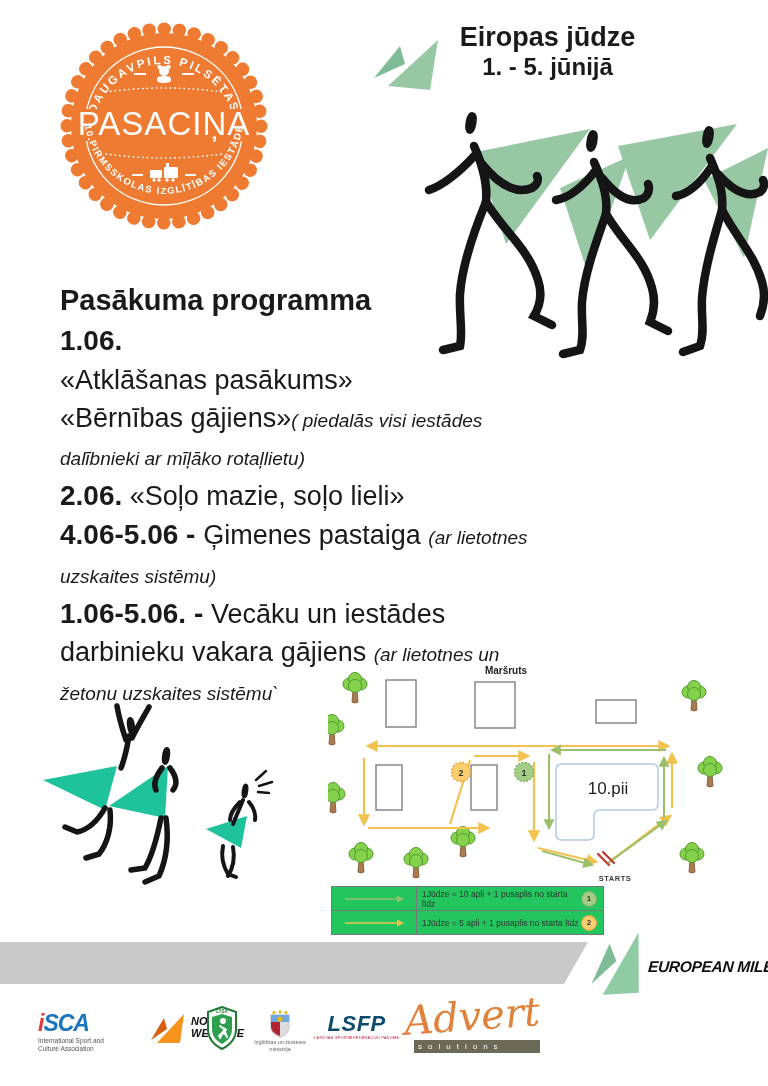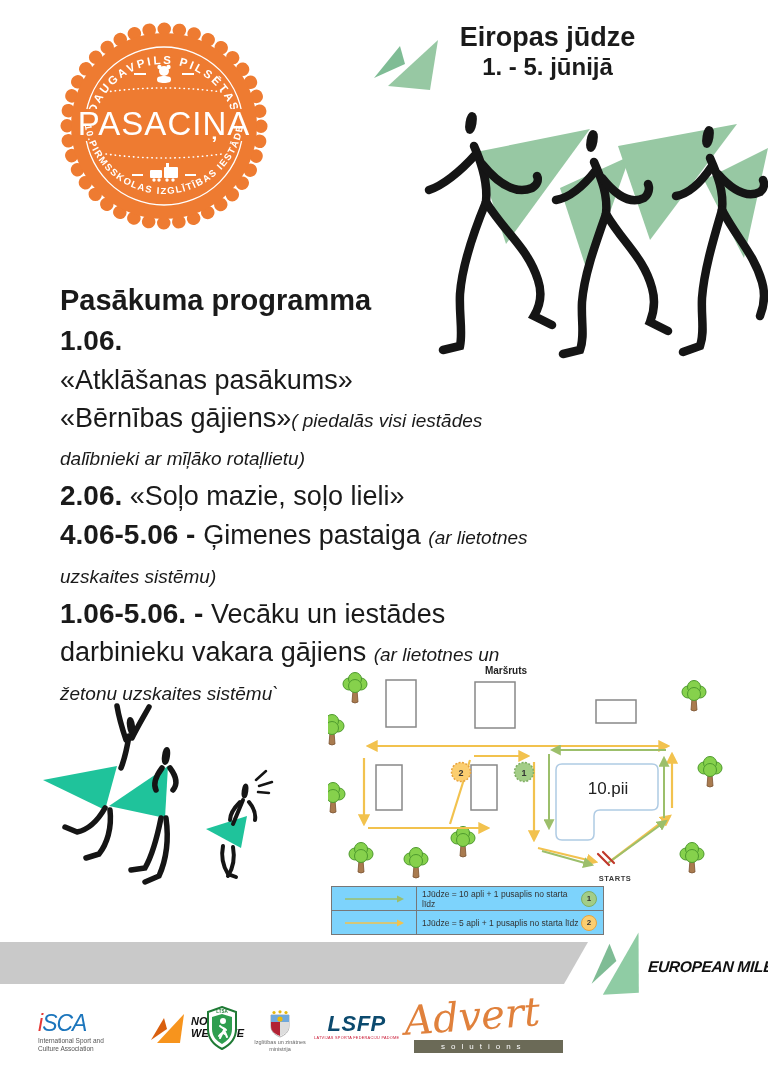--- a/index.html
+++ b/index.html
@@ -13,21 +13,21 @@
   .hdr-dates{font-size:24px;font-weight:bold;text-align:center;}
 
   
   .program{left:60px;top:268px;width:480px;margin-top:16px;}
   .p-title{font-size:29px;font-weight:bold;margin:0 0 4px 0;}
   .p-line{font-size:27px;line-height:1.42;}
   .seg-bold{font-size:28px;font-weight:bold;}
   .seg-note{font-size:19px;font-style:italic;}
 
   
-  .legend{left:331px;top:886px;width:271px;border:1px solid #777;background:#7dd3fc;}
+  .legend{left:331px;top:886px;width:271px;border:1px solid #777;background:#22c55e;}
   .legend-row{display:flex;height:23px;align-items:center;}
   .legend-row:first-child{border-bottom:1px solid #777;}
   .legend-swatch{width:84px;height:100%;border-right:1px solid #777;display:flex;align-items:center;justify-content:center;flex:0 0 84px;}
   .legend-text{flex:1;display:flex;align-items:center;justify-content:space-between;
                padding:0 6px 0 5px;font-size:8.5px;color:#333;}
   .lg-marker{width:14px;height:14px;border-radius:50%;display:flex;align-items:center;justify-content:center;
              font-size:8px;font-weight:bold;color:#333;flex:0 0 14px;}
   .lg-green{background:#A3CD87;border:1px solid #7FAE63;}
   .lg-orange{background:#FBCE70;border:1px solid #E8A33D;}
 
@@ -35,37 +35,37 @@
   .swoosh{left:0;top:942px;width:600px;height:42px;background:#C9C9C9;
           clip-path:polygon(0 0,98% 0,94% 100%,0 100%);}
 
   
   .em{left:586px;top:928px;width:180px;height:78px;display:flex;align-items:center;}
   .em-label{font-size:15.5px;font-weight:bold;font-style:italic;letter-spacing:-0.3px;color:#111;
             transform:skewX(-4deg);white-space:nowrap;}
 
   
   .isca{left:38px;top:1012px;width:92px;}
-  .isca-name{font-size:23px;font-weight:normal;font-style:italic;letter-spacing:-1px;line-height:1;}
+  .isca-name{font-size:23px;font-weight:bold;font-style:italic;letter-spacing:-1px;line-height:1;}
   .isca-i{color:#E53935;}
   .isca-sca{color:#1B75BC;}
   .isca-cap{font-size:6.5px;color:#555;line-height:1.25;margin-top:2px;width:78px;}
   .nwm{left:150px;top:1012px;display:flex;align-items:center;gap:3px;}
   .nwm-txt{font-size:11px;font-weight:bold;font-style:italic;line-height:1.05;color:#111;}
   .ltsa{left:206px;top:1006px;}
   .ministry{left:250px;top:1010px;width:60px;text-align:center;}
   .min-cap{font-size:5.5px;color:#666;line-height:1.2;margin-top:1px;}
   .lsfp{left:314px;top:1013px;text-align:center;}
   .lsfp-name{font-size:22px;font-weight:bold;font-style:italic;color:#0c4a6e;line-height:1;letter-spacing:0.5px;}
   .lsfp-cap{font-size:3.8px;color:#C8102E;letter-spacing:0.3px;margin-top:1px;}
   .advert{left:404px;top:996px;width:160px;}
   .advert-name{font-family:"DejaVu Serif",serif;font-style:italic;font-size:40px;color:#E0813C;
                line-height:1;transform:rotate(-4deg);display:inline-block;}
   .advert-sub{margin:4px 0 0 10px;width:122px;height:13px;background:#6B6A57;color:#fff;
-              font-size:8px;letter-spacing:6px;display:flex;align-items:center;padding-left:27px;}
+              font-size:8px;letter-spacing:6px;display:flex;align-items:center;padding-left:4px;}
 </style>
 </head>
 <body>
 
 <div class="page">
 
   <svg class="abs" style="left:58px;top:20px;" width="212" height="212" viewBox="-106 -106 212 212">
     <circle r="97" fill="none" stroke="#EE7B31" stroke-width="13" pathLength="600" stroke-dasharray="0.5 14.5" stroke-linecap="round"></circle>
     <circle r="93" fill="#EE7B31"></circle>
     <circle r="79" fill="none" stroke="#ffffff" stroke-width="1.3"></circle>

